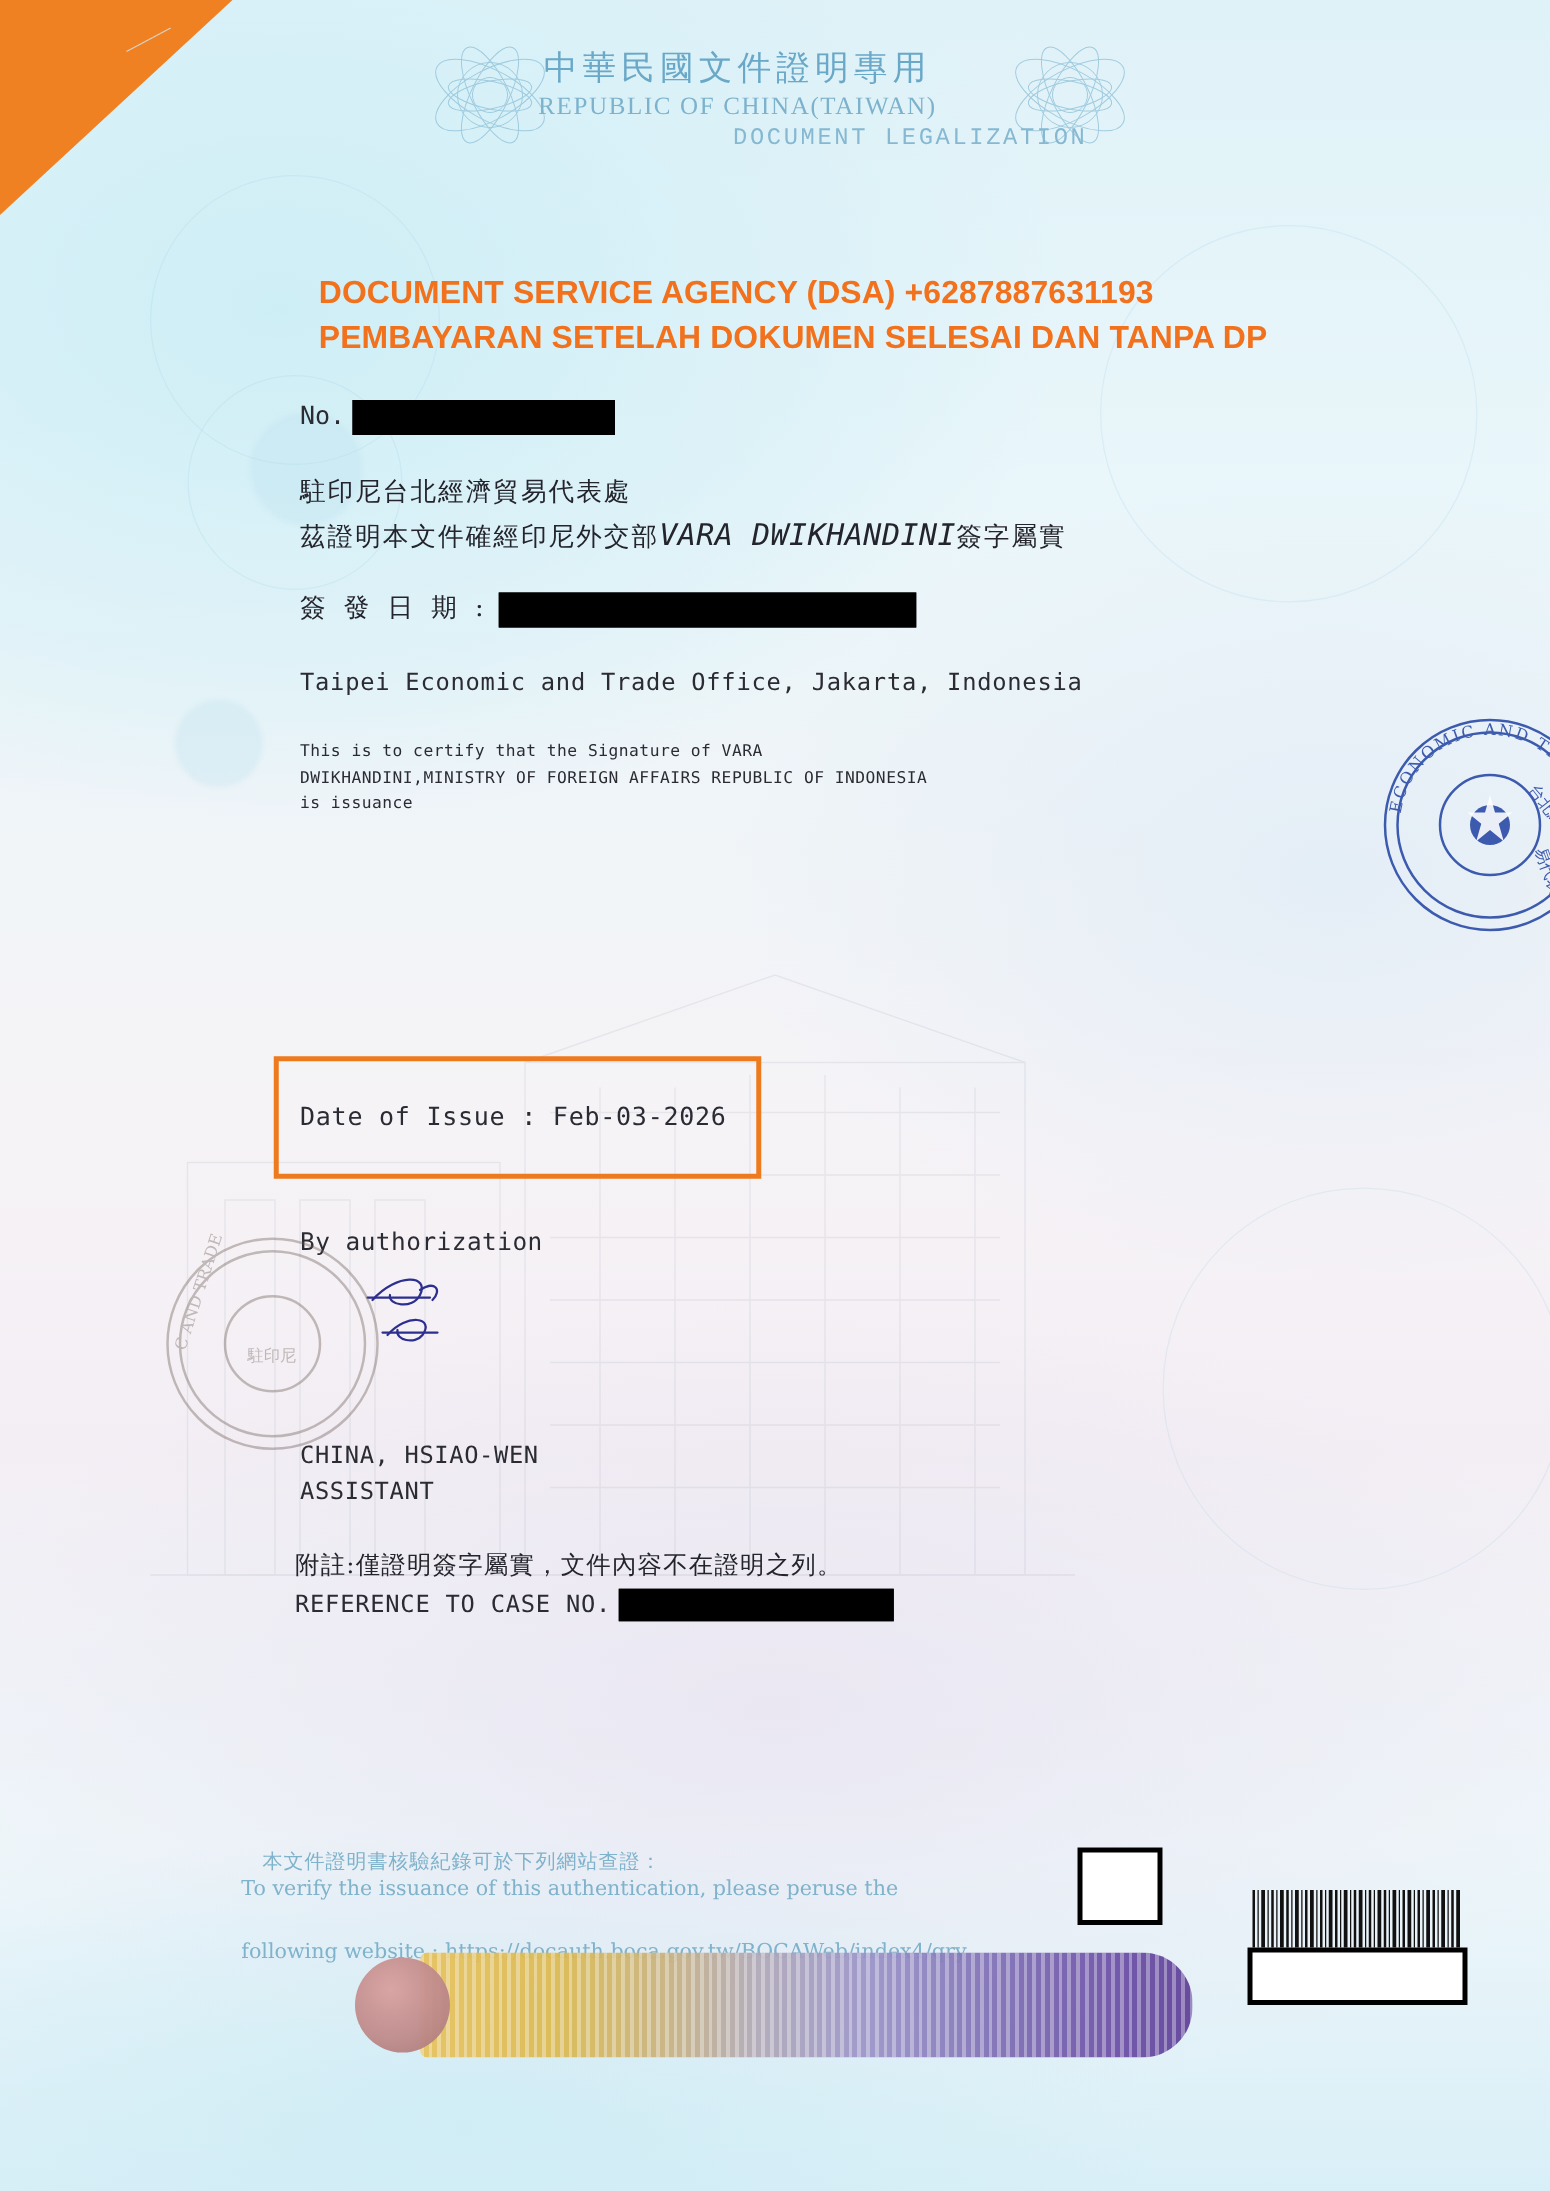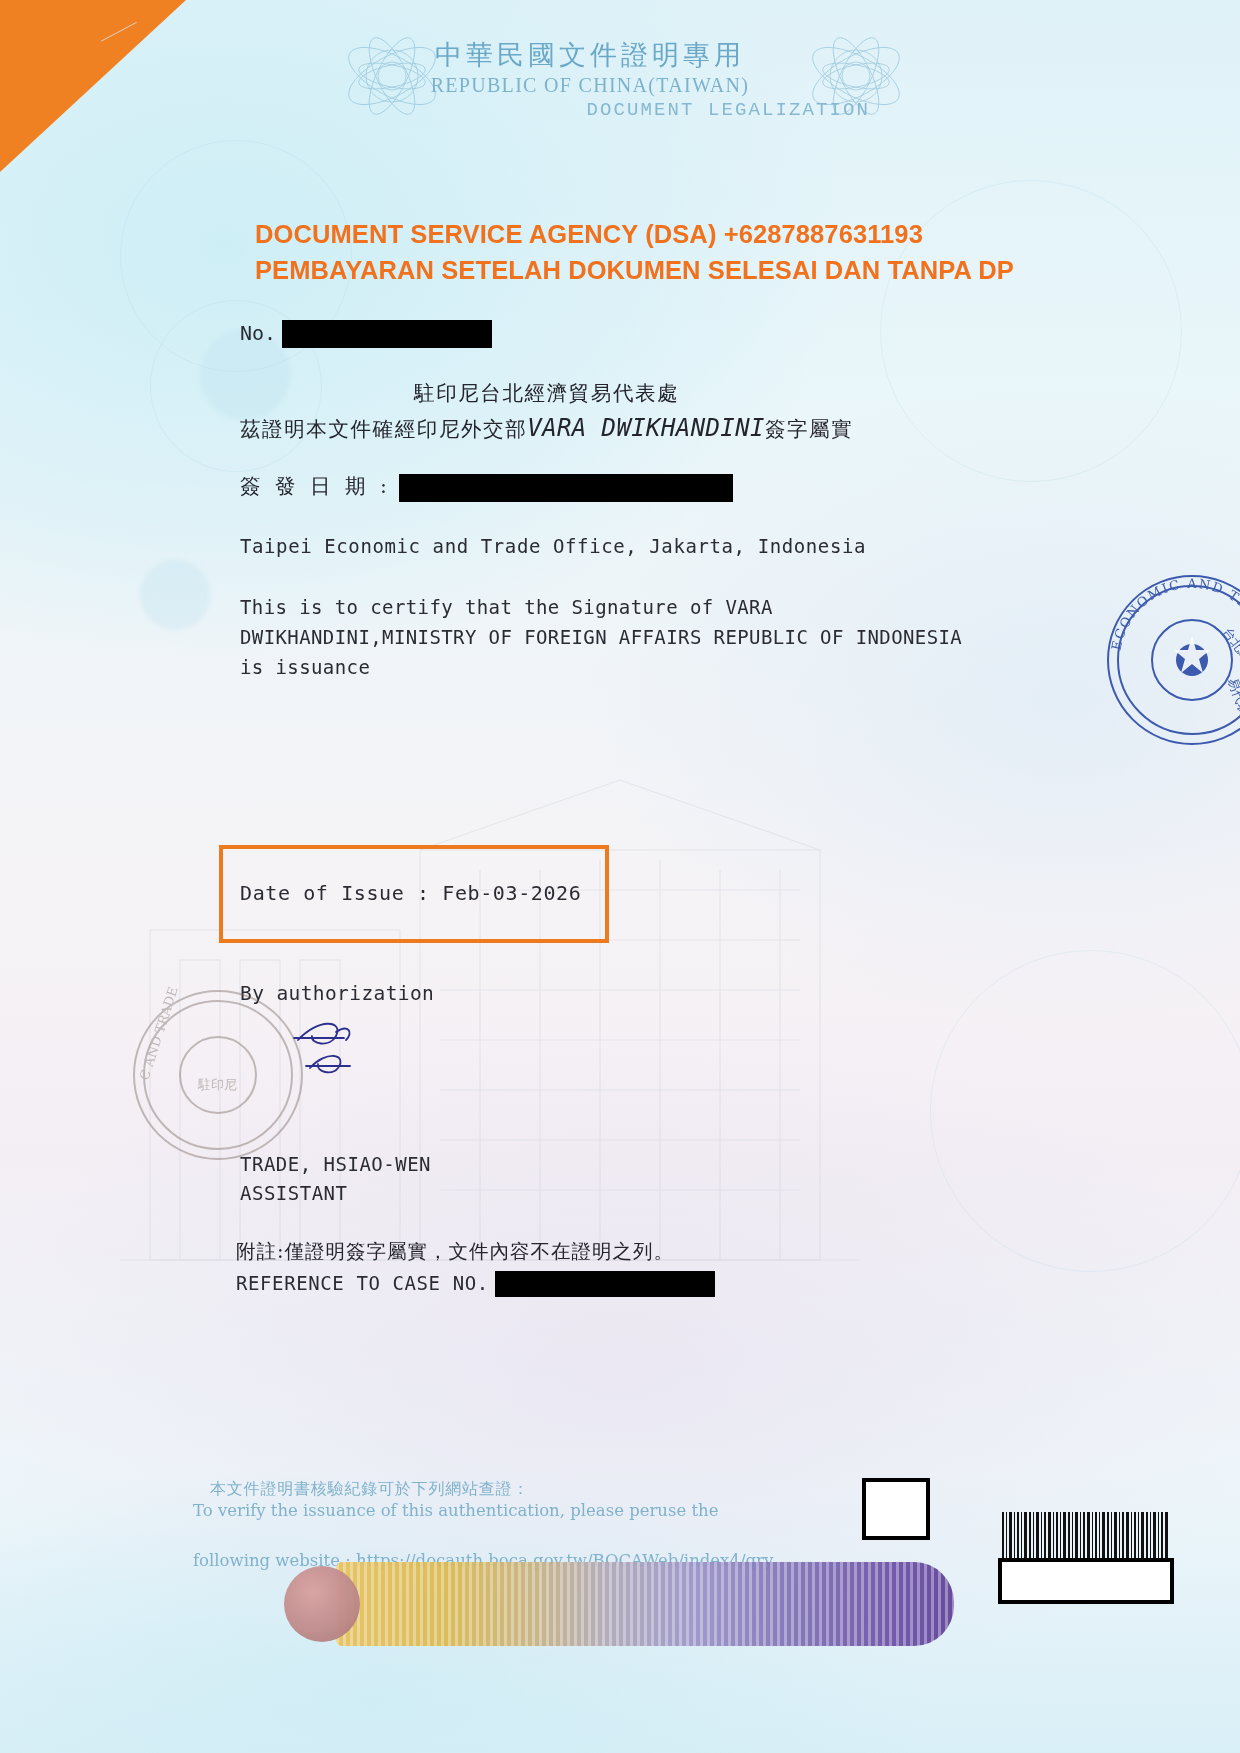--- a/index.html
+++ b/index.html
@@ -121,21 +121,20 @@
   
   .doc-text {
     position: absolute;
     font-family: "DejaVu Sans Mono", monospace;
     color: #2b2b33;
   }
   .mono17 { font-size: 17.5px; letter-spacing: 0.2px; }
   .cjk {
     font-family: "DejaVu Serif", serif;
     color: #24242c;
-    text-align: center;
   }
 
   #no-line { left: 240px; top: 320px; font-size: 20px; }
   .redaction {
     display: inline-block;
     background: #000;
     border: 2px solid #000;
     vertical-align: middle;
   }
   #no-box { width: 206px; height: 24px; margin-left: 6px; }
@@ -150,21 +149,21 @@
 
   #issue-cn {
     left: 240px; top: 472px;
     font-size: 20.5px;
     letter-spacing: 4px;
   }
   #issue-box { width: 330px; height: 24px; margin-left: 8px; }
 
   #office-line { left: 240px; top: 535px; font-size: 19px; letter-spacing: 0.6px; }
 
-  #certify { left: 240px; top: 592px; font-size: 19px; line-height: 1.58; letter-spacing: 0.4px; }
+  #certify { left: 240px; top: 592px; font-size: 13px; line-height: 1.58; letter-spacing: 0.4px; }
 
   
   #date-box {
     position: absolute;
     left: 219px;
     top: 845px;
     width: 390px;
     height: 98px;
     border: 4px solid #ee7a1e;
     box-sizing: border-box;
@@ -377,21 +376,21 @@
     <g fill="none" stroke="#2d2f8f" stroke-width="1.8" stroke-linecap="round">
       <path d="M6 30 C26 8, 52 10, 44 26 C38 38, 18 34, 20 26"></path>
       <path d="M2 28 H52"></path>
       <path d="M18 58 C34 40, 56 44, 46 58 C40 66, 24 62, 26 54"></path>
       <path d="M14 56 H58"></path>
       <path d="M44 22 C56 14, 62 22, 54 30"></path>
     </g>
   </svg>
 
   <div class="doc-text mono17" id="signer">
-    <div>TRADE, HSIAO-WEN</div>
+    <div>CHINA, HSIAO-WEN</div>
     <div>ASSISTANT</div>
   </div>
 
   <div class="doc-text cjk" id="note-cn">附註:僅證明簽字屬實，文件內容不在證明之列。</div>
   <div class="doc-text" id="ref-line">
     <span>REFERENCE TO CASE NO.</span><span class="redaction" id="ref-box"></span>
   </div>
 
   <svg id="seal-right" viewBox="0 0 180 180">
     <g fill="none" stroke="#2f4fa8" stroke-width="2">

